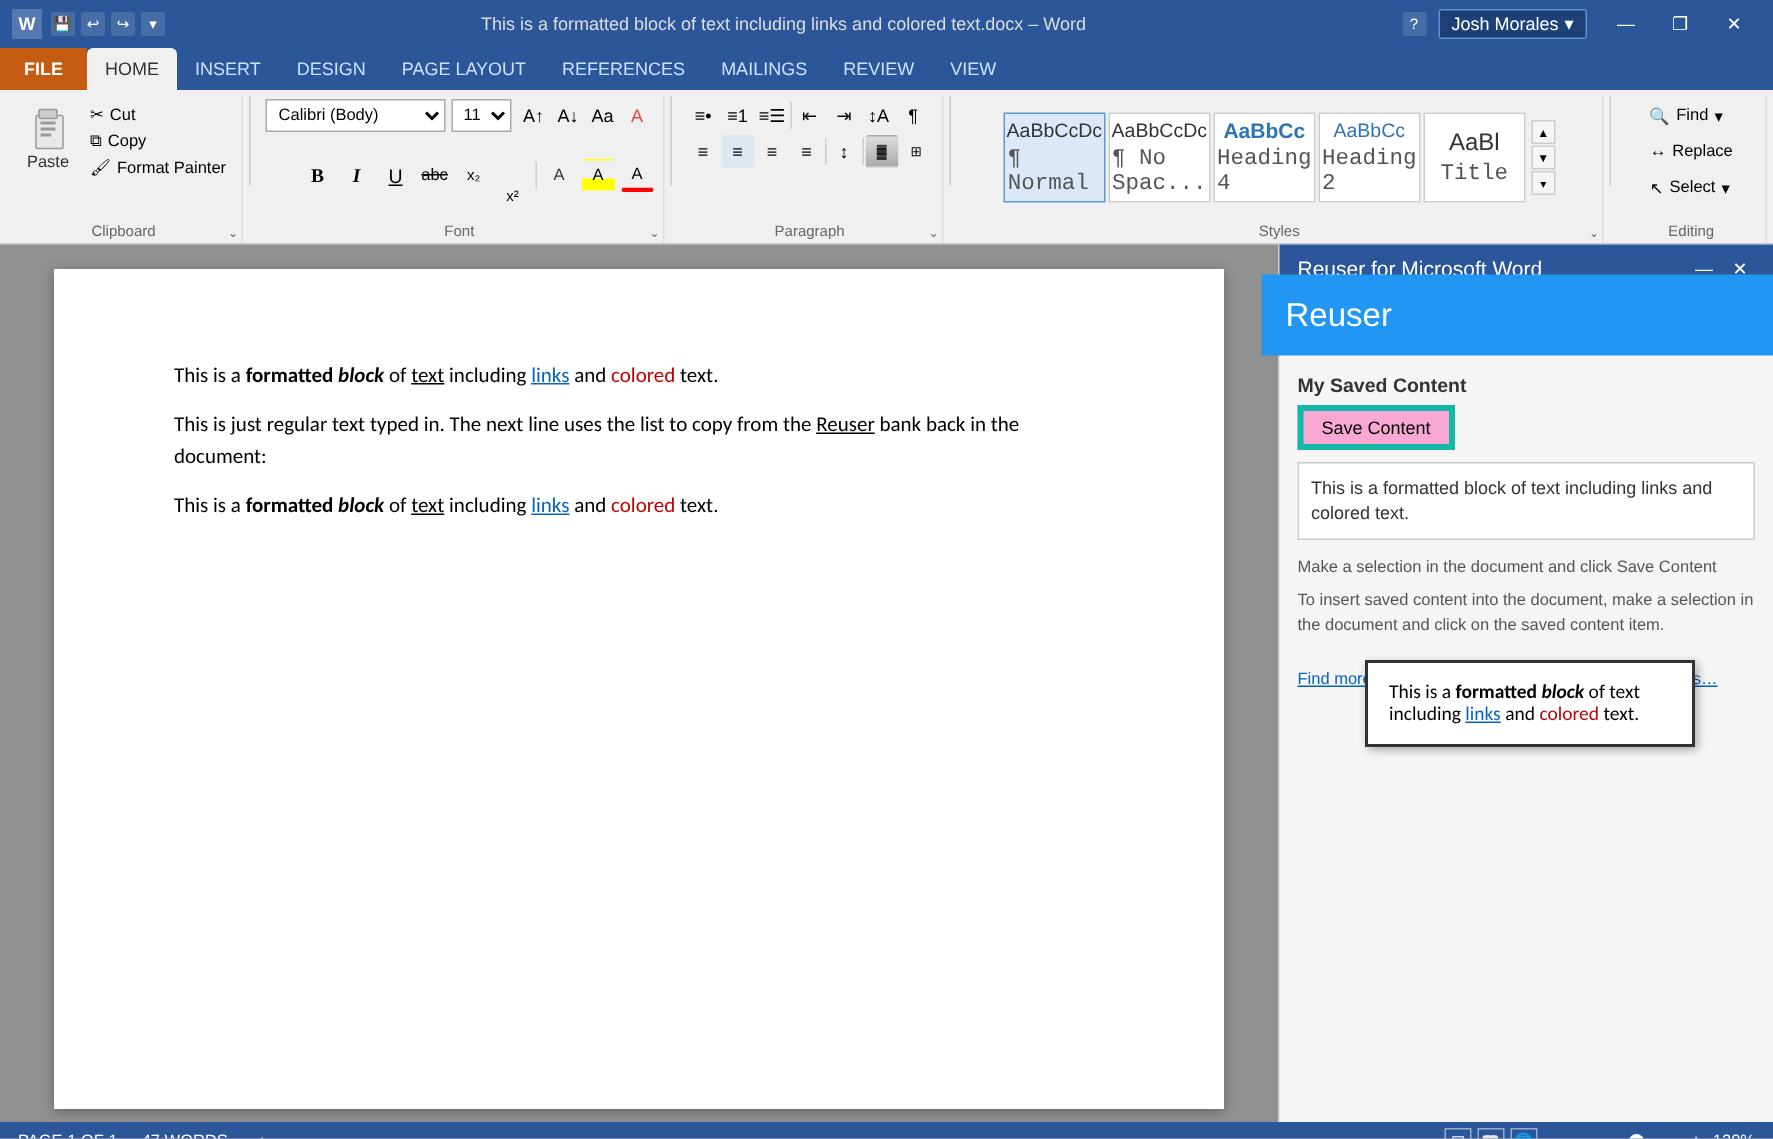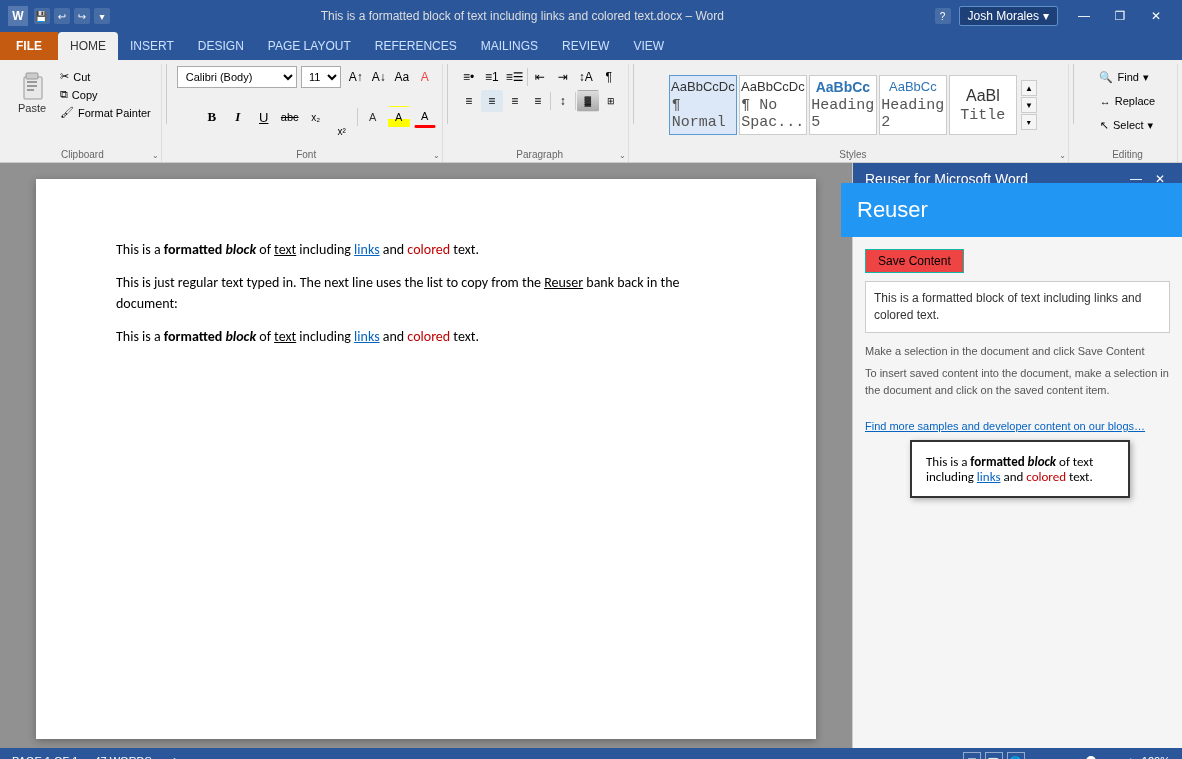--- a/index.html
+++ b/index.html
@@ -270,22 +270,22 @@
       padding: 14px 16px;
       font-size: 22px;
       font-weight: 300;
       margin: -12px -12px 0 -12px;
     }
 
     .saved-content-section { }
     .saved-content-title { font-size: 13px; font-weight: 600; color: #333; margin-bottom: 6px; }
     .save-content-btn {
       padding: 4px 12px;
-      background: #ef4444;
-      border: 1px solid #14b8a6;
+      background: #f9a8d4;
+      border: 4px solid #14b8a6;
       font-size: 12px;
       cursor: pointer;
       margin-bottom: 8px;
     }
     .content-preview-box {
       border: 1px solid #ccc;
       background: white;
       padding: 8px;
       font-size: 12px;
       color: #333;
@@ -491,21 +491,21 @@
           <div class="style-name">¶ Normal</div>
         </div>
 
         <div class="style-item">
           <div class="style-preview" style="font-size:13px;color:#333;">AaBbCcDc</div>
           <div class="style-name">¶ No Spac...</div>
         </div>
 
         <div class="style-item">
           <div class="style-preview" style="font-size:14px;color:#2e74b5;font-weight:bold;">AaBbCc</div>
-          <div class="style-name">Heading 5</div>
+          <div class="style-name">Heading 4</div>
         </div>
 
         <div class="style-item">
           <div class="style-preview" style="font-size:13px;color:#2e74b5;">AaBbCc</div>
           <div class="style-name">Heading 2</div>
         </div>
 
         <div class="style-item">
           <div class="style-preview" style="font-size:16px;color:#333;">AaBl</div>
           <div class="style-name">Title</div>
@@ -568,20 +568,21 @@
         <div class="side-ctrl-btn">—</div>
         <div class="side-ctrl-btn">✕</div>
       </div>
     </div>
 
     <div class="panel-blue-header">Reuser</div>
 
     <div class="side-panel-body" style="position:relative;">
 
       <div class="saved-content-section">
+        <div class="saved-content-title">My Saved Content</div>
         <button class="save-content-btn">Save Content</button>
         <div class="content-preview-box">This is a formatted block of text including links and colored text.</div>
       </div>
 
       <div class="instructions-section">
         <div class="instructions-text" style="margin-bottom:6px;">Make a selection in the document and click Save Content</div>
         <div class="instructions-text">To insert saved content into the document, make a selection in the document and click on the saved content item.</div>
       </div>
 
       <div class="panel-link" style="margin-top:12px;">Find more samples and developer content on our blogs…</div>

